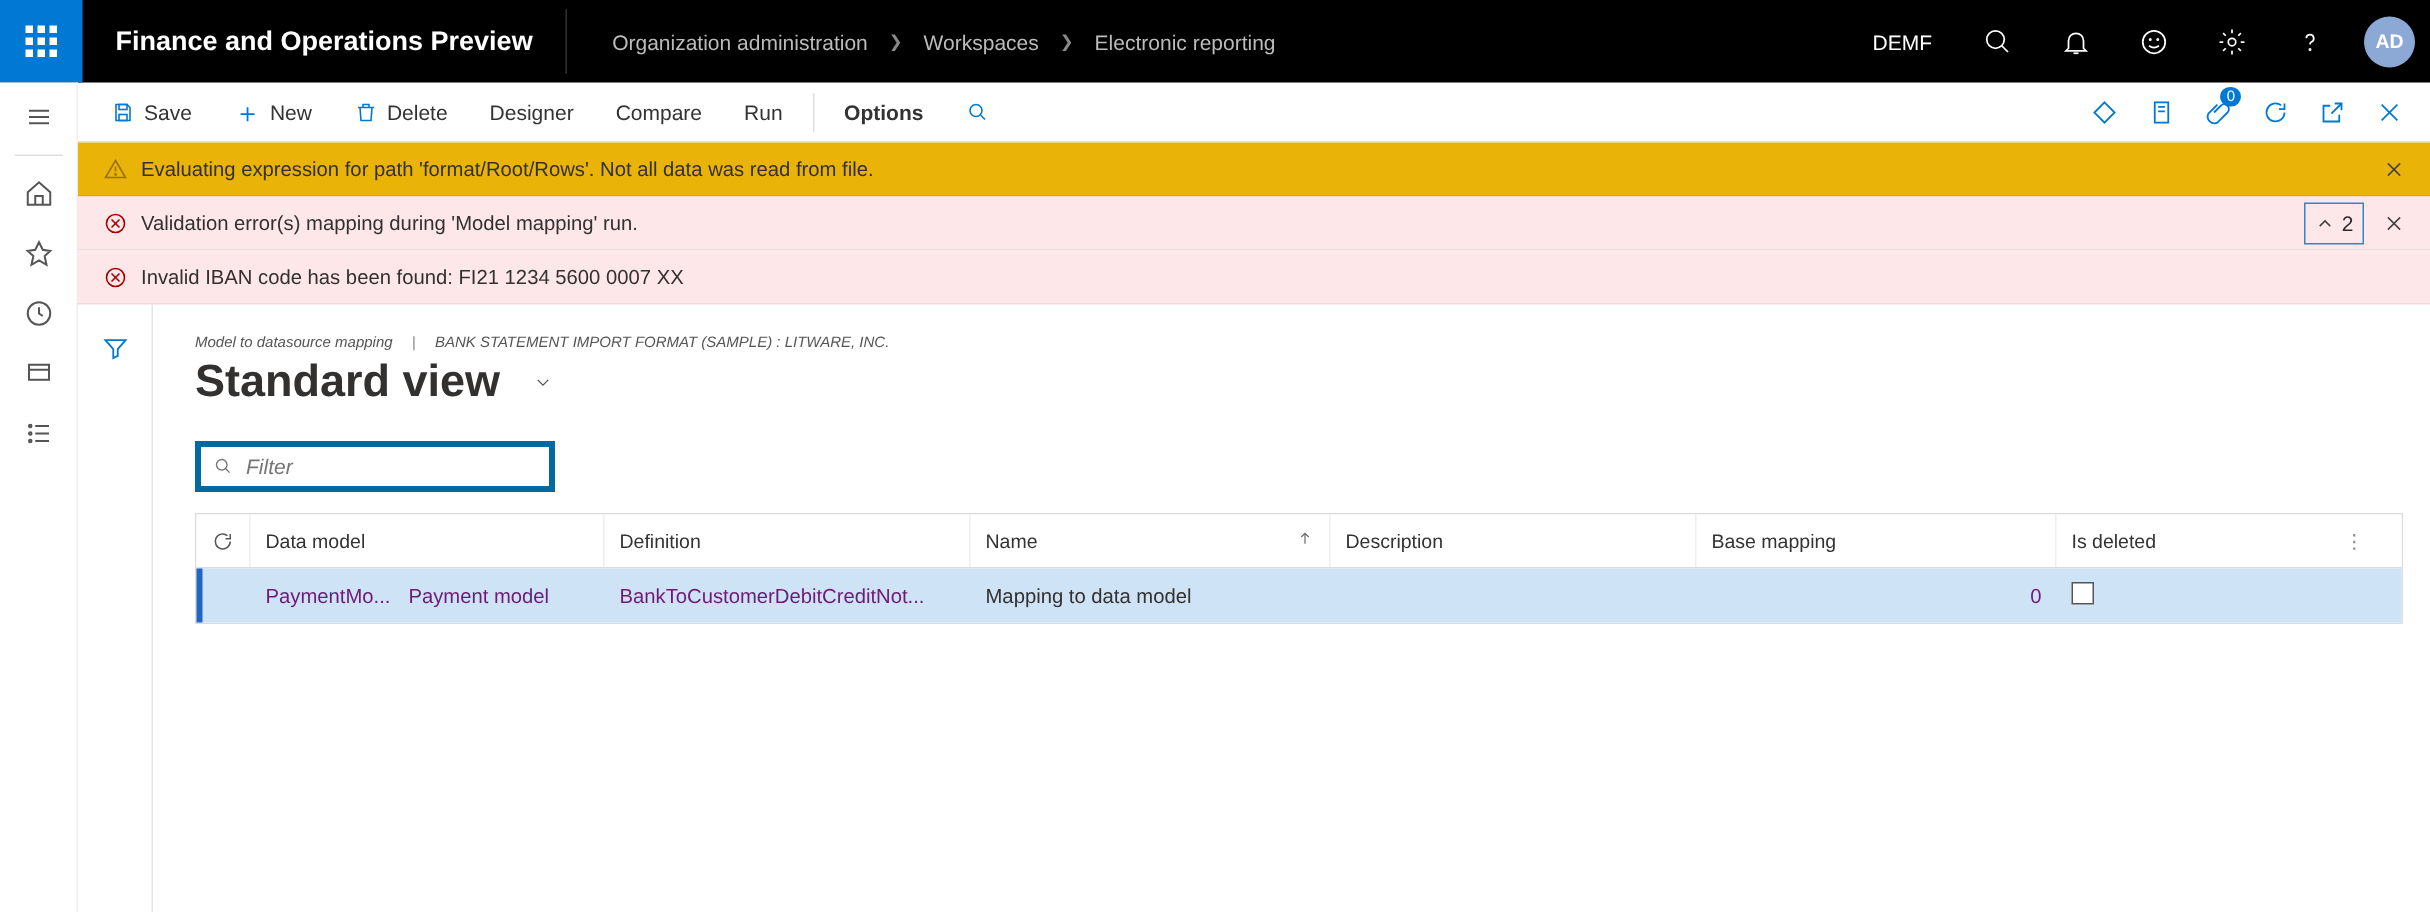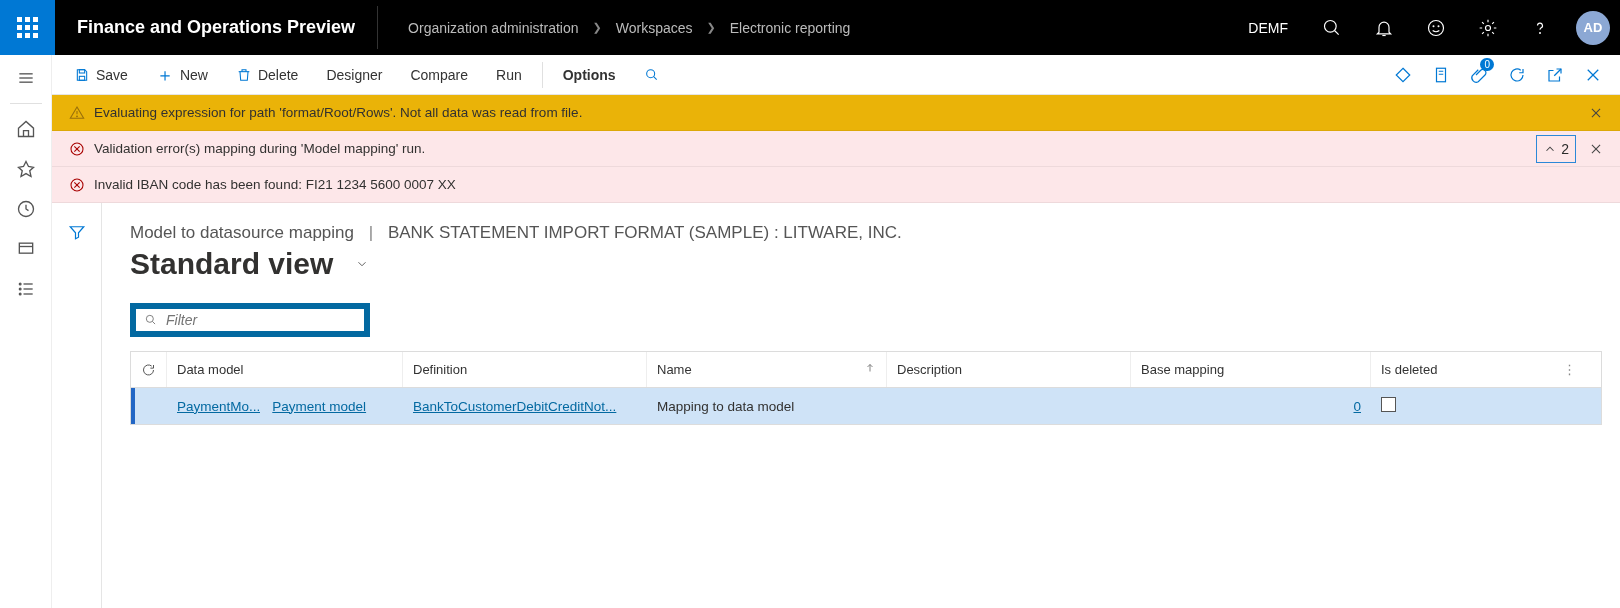--- a/index.html
+++ b/index.html
@@ -57,41 +57,41 @@
   .counter-box{ border:1px solid #2b88d8; height:28px; display:flex; align-items:center; padding:0 6px; gap:4px; color:#2b2b2b;}
   .msg .close-x{ width:24px; height:24px; display:flex; align-items:center; justify-content:center; cursor:pointer;}
   .msg .close-x svg, .counter-box svg{ width:14px; height:14px; stroke:#444; fill:none; stroke-width:1.8;}
 
   
   .content-wrap{ flex:1; display:flex; min-height:0; }
   .filter-col{ width:50px; border-right:1px solid #e5e5e5; display:flex; justify-content:center; padding-top:20px;}
   .filter-col svg{ width:18px; height:18px; stroke:#0078d4; fill:none; stroke-width:1.6;}
   .content{ flex:1; padding:20px 18px 0 28px; min-width:0;}
 
-  .page-heading{ color:#555; font-size:17px; }
+  .page-heading{ color:#555; font-size:10px;font-style:italic; }
   .page-heading .sep{ margin:0 10px; color:#888;}
   .view-title{ font-size:30px; font-weight:600; margin-top:4px; display:flex; align-items:center; gap:22px;}
   .view-title svg{ width:14px; height:14px; stroke:#555; fill:none; stroke-width:1.6;}
 
-  .filter-input{ margin-top:22px; width:240px; height:34px; border:6px solid #0369a1; display:flex; align-items:center; padding:0 8px; color:#777;}
+  .filter-input{ margin-top:22px; width:240px; height:34px; border:4px solid #0369a1; display:flex; align-items:center; padding:0 8px; color:#777;}
   .filter-input svg{ width:14px; height:14px; stroke:#777; fill:none; stroke-width:1.6; margin-right:8px;}
   .filter-input input{ border:none; outline:none; font-size:14px; flex:1; font-style:italic; color:#444; background:transparent;}
 
   .grid{ margin-top:14px; border:1px solid #dcdcdc;}
   .ghead{ display:flex; background:#fff; border-bottom:1px solid #dcdcdc; font-size:13px; color:#333; height:36px; align-items:center;}
   .ghead .gh{ padding:0 10px; border-right:1px solid #eee; display:flex; align-items:center; height:100%;}
   .ghead .gh:last-child{ border-right:none;}
   .sort-ico svg{ width:12px; height:12px; stroke:#666; fill:none; stroke-width:1.6;}
   .gh-reload{ width:36px; justify-content:center;}
   .gh-reload svg{ width:16px; height:16px; stroke:#555; fill:none; stroke-width:1.6;}
   .gh-menu{ width:28px; justify-content:center; color:#888; cursor:pointer;}
 
   .grow{ display:flex; align-items:center; background:#cfe3f7; border-left:4px solid #2266c4; height:36px; font-size:13.5px;}
   .gcell{ padding:0 10px; white-space:nowrap; overflow:hidden; text-overflow:ellipsis;}
-  .gcell.link{ color:#0369a1;text-decoration:underline;}
+  .gcell.link{ color:#701a75;}
   .gcell.right{ display:flex; justify-content:flex-end;}
   .chk{ width:15px; height:15px; border:1px solid #555; background:#fff; display:inline-block;}
 
   
   .c-dm  { width:236px; } 
   .c-def { width:244px; }
   .c-name{ width:240px; }
   .c-desc{ width:244px; }
   .c-base{ width:240px; }
   .c-del { flex:1; }

